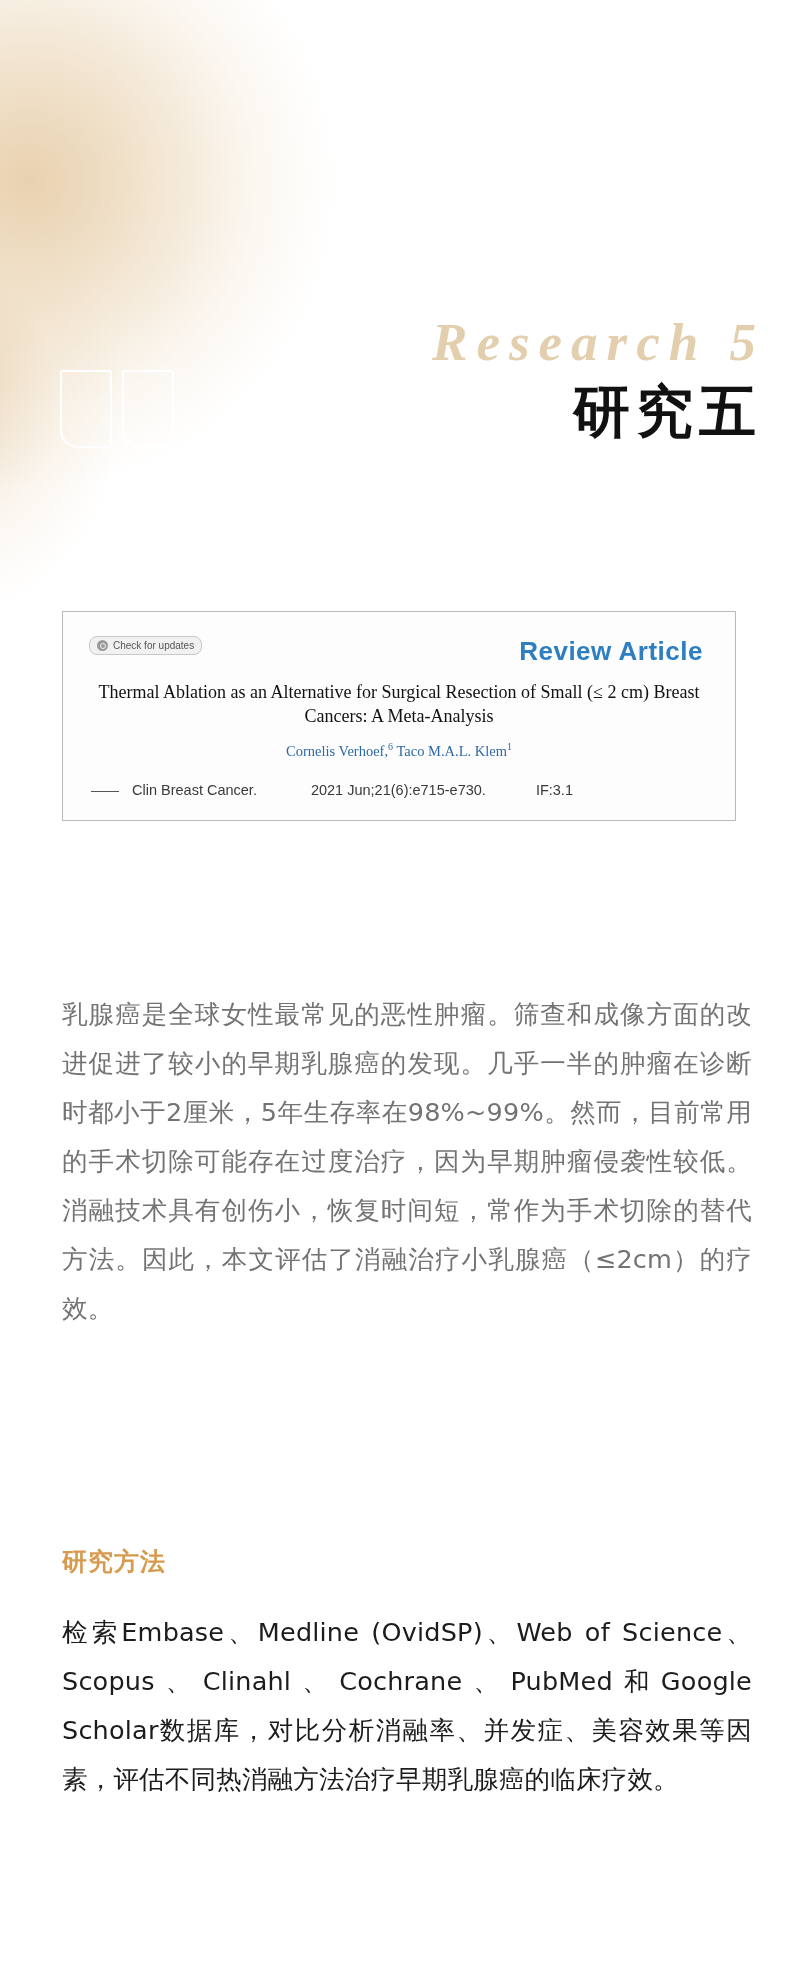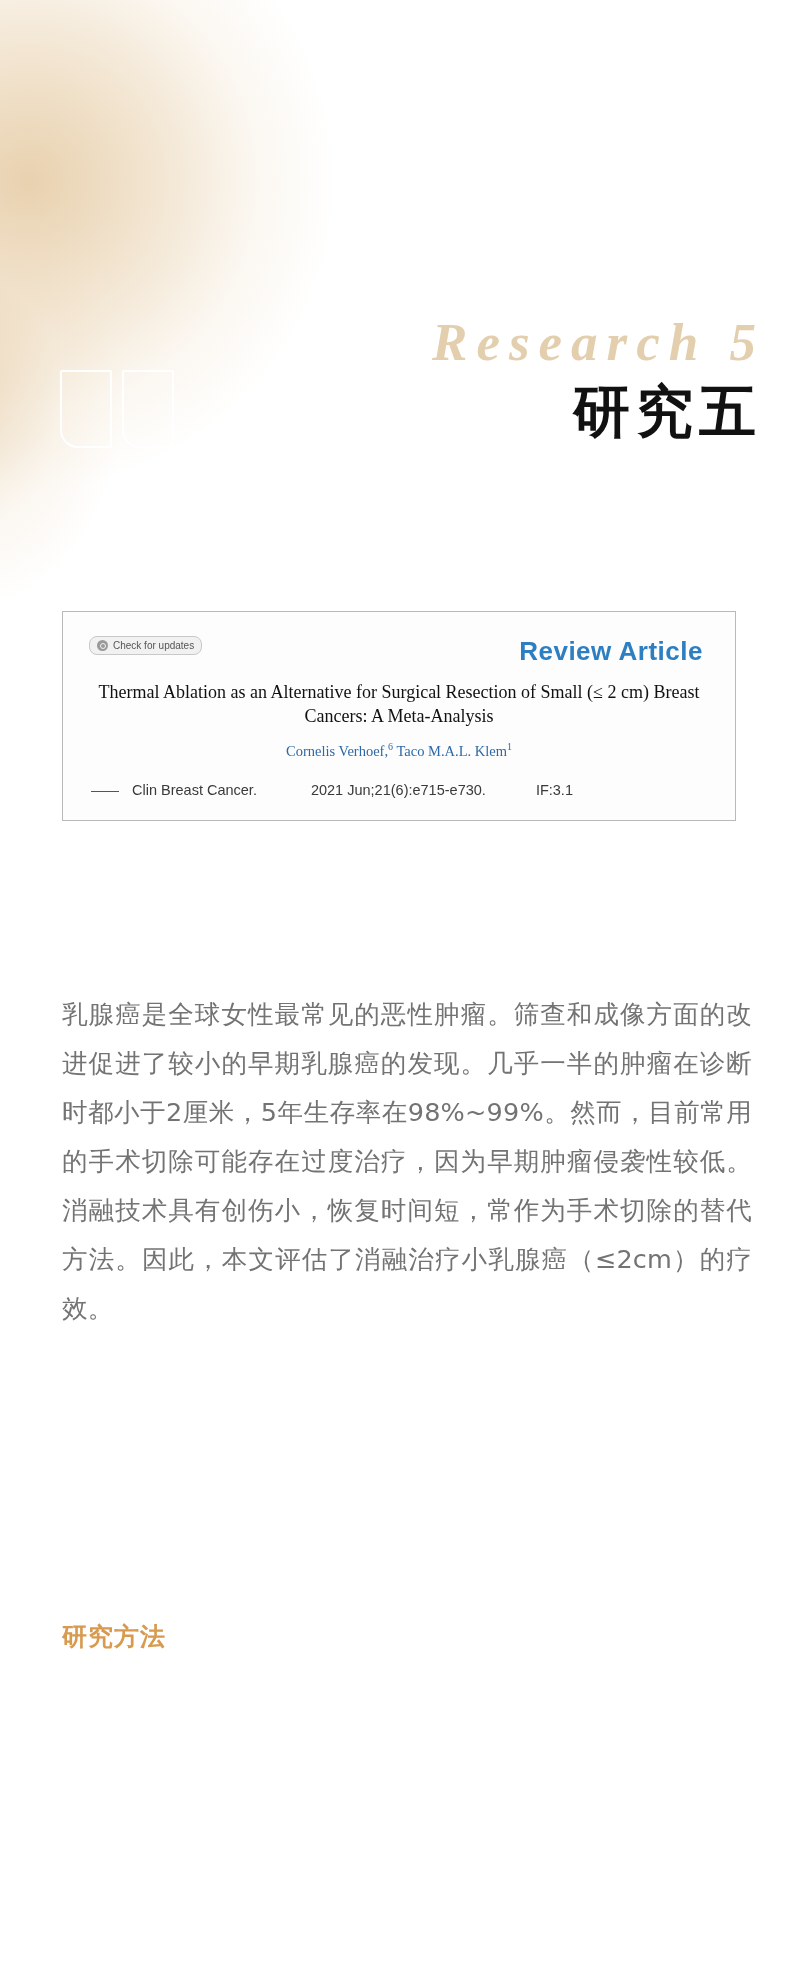--- a/index.html
+++ b/index.html
@@ -192,21 +192,21 @@
     font-size: 25.5px;
     line-height: 1.92;
     color: #737373;
     text-align: justify;
     letter-spacing: 0.2px;
   }
 
   .section-heading {
     position: absolute;
     left: 62px;
-    top: 1620px;
+    top: 1545px;
     font-family: "DejaVu Serif", serif;
     font-weight: 700;
     font-size: 25px;
     color: #d79a4e;
     letter-spacing: 1px;
   }
 
   .methods-text {
     position: absolute;
     left: 62px;
@@ -259,14 +259,15 @@
       <span>2021 Jun;21(6):e715-e730.</span>
       <span class="src-gap2"></span>
       <span>IF:3.1</span>
     </div>
   </div>
 
   <div class="body-text">乳腺癌是全球女性最常见的恶性肿瘤。筛查和成像方面的改进促进了较小的早期乳腺癌的发现。几乎一半的肿瘤在诊断时都小于2厘米，5年生存率在98%~99%。然而，目前常用的手术切除可能存在过度治疗，因为早期肿瘤侵袭性较低。消融技术具有创伤小，恢复时间短，常作为手术切除的替代方法。因此，本文评估了消融治疗小乳腺癌（≤2cm）的疗效。</div>
 
   <div class="section-heading">研究方法</div>
 
+  <div class="methods-text">检索Embase、Medline (OvidSP)、Web of Science、Scopus、Clinahl、Cochrane、PubMed和Google  Scholar数据库，对比分析消融率、并发症、美容效果等因素，评估不同热消融方法治疗早期乳腺癌的临床疗效。</div>
 
 </div>
 
 </body></html>

